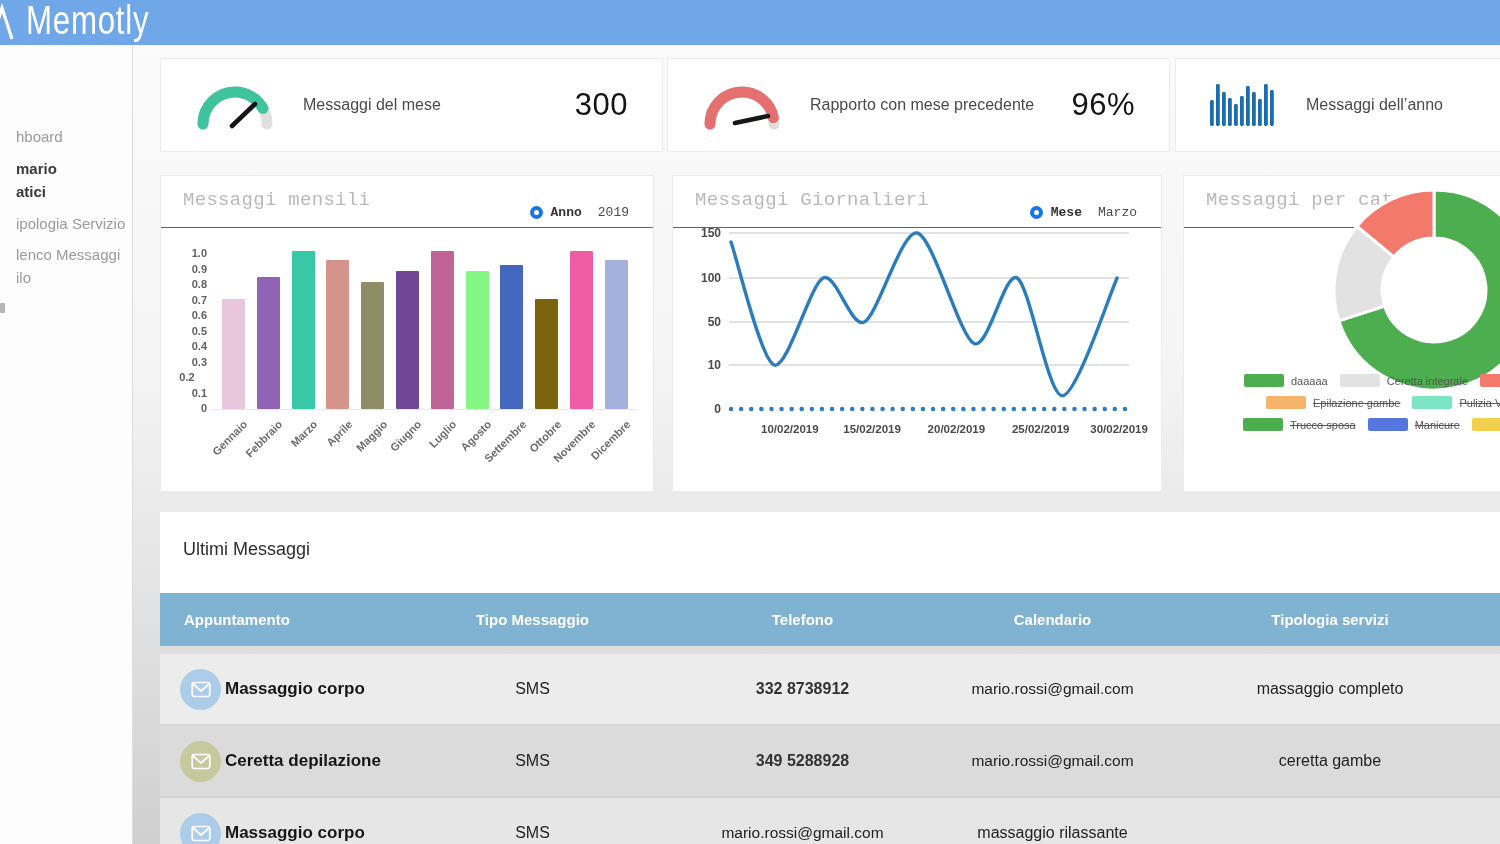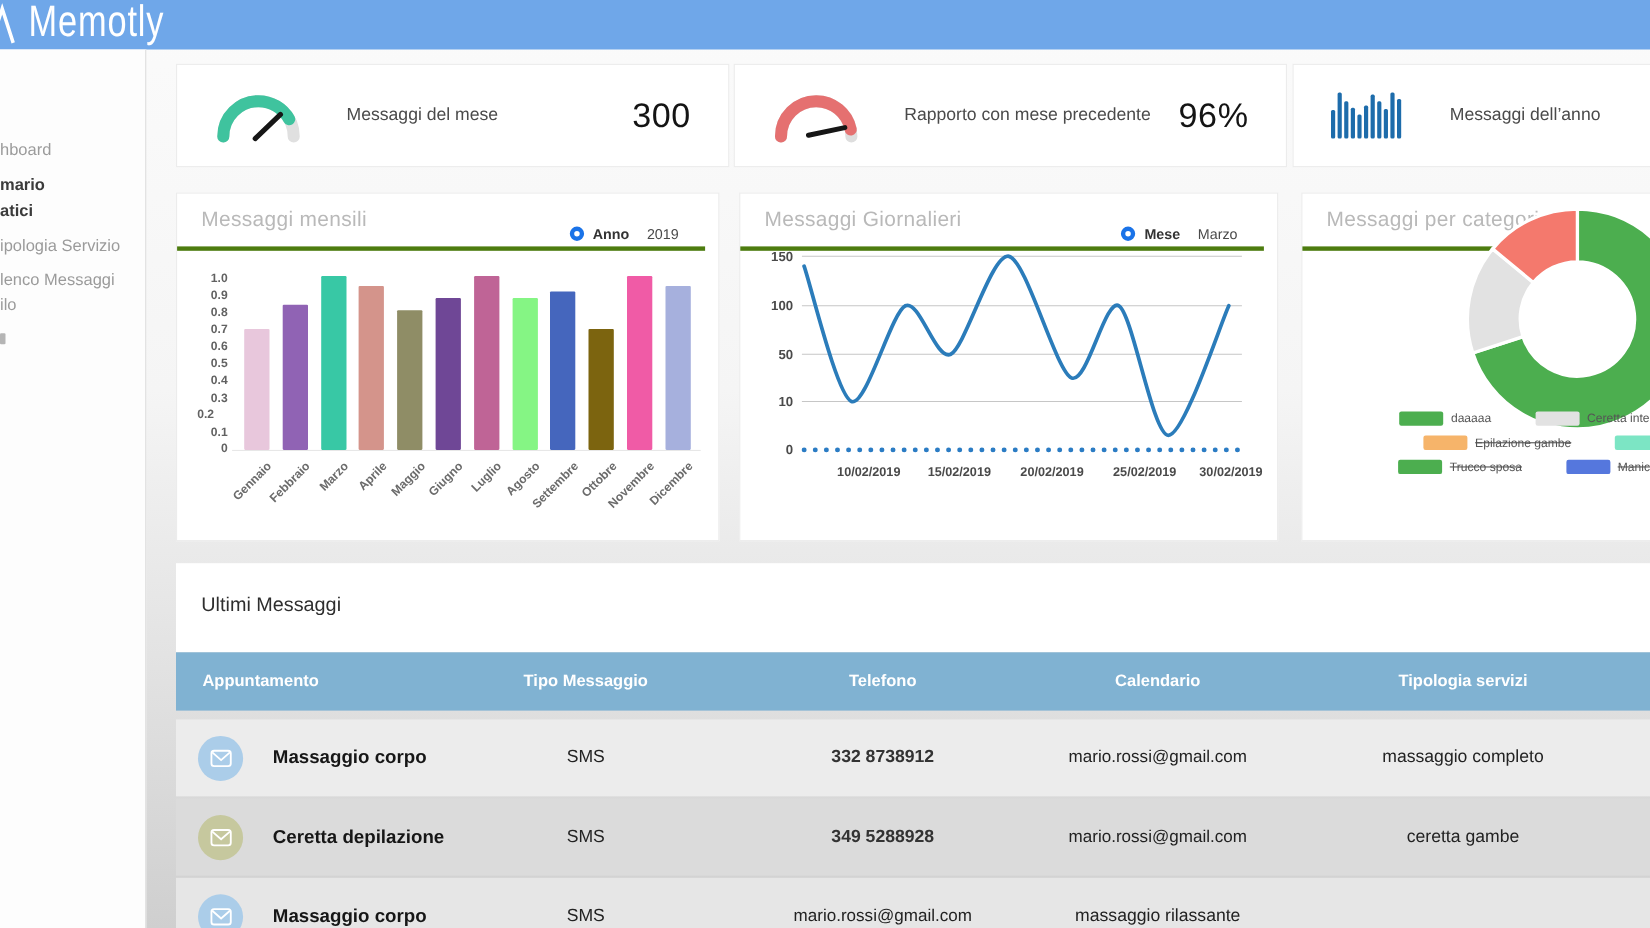--- a/index.html
+++ b/index.html
@@ -10,33 +10,33 @@
 
   
   .topbar { position:absolute; left:0; top:0; width:1500px; height:45px; background:var(--topbar,#6fa7e9); }
   .logo-mark { position:absolute; left:-11px; top:3px; }
   .logo-text { position:absolute; left:26px; top:-2px; color:#fff; font-size:40px; font-weight:300;
                display:inline-block; transform:scaleX(.78); transform-origin:left top; letter-spacing:1px; }
 
   
   .sidebar { position:absolute; left:0; top:45px; width:133px; height:799px; background:#fdfdfd;
              border-right:1px solid #dcdcdc; }
-  .side-item { position:absolute; left:0; white-space:nowrap; font-size:15px; color:#9b9b9b; cursor:pointer; }
+  .side-item { position:absolute; left:0; white-space:nowrap; font-size:15px; color:#9b9b9b; cursor:pointer;padding-left:16px; }
   .side-item.active { color:#3b3b3b; font-weight:600; }
   .side-frag { position:absolute; left:0; top:258px; width:5px; height:10px; background:#b5b5b5; border-radius:1px; }
 
   
   .card { position:absolute; background:#fff; border:1px solid #ececec; }
-  .kpi  { top:58px; height:94px; display:flex; align-items:center;gap:12px; }
+  .kpi  { top:58px; height:94px; display:flex; align-items:center; }
   .kpi .gauge { margin-left:32px; flex:0 0 auto; }
   .kpi-label { font-size:16px; color:#4a4a4a; margin-left:26px; }
   .kpi-value { position:absolute; right:34px; font-size:31px; color:#141414; font-weight:500; letter-spacing:.5px; }
 
   .chart-card { top:175px; height:317px; }
-  .card-head { position:absolute; left:0; top:0; right:12px; height:52px; border-bottom:4px solid #4d7c0f; }
+  .card-head { position:absolute; left:0; top:0; right:0; height:52px; border-bottom:1px solid #4d7c0f;font-family:Liberation Mono, monospace; }
   .card-title { position:absolute; left:22px; top:13px; font-size:19px; color:#b9b9b9; letter-spacing:.3px; }
   .filter { position:absolute; right:24px; top:29px; display:flex; align-items:center; gap:8px; cursor:pointer; }
   .radio { width:13px; height:13px; border-radius:50%; border:4px solid var(--accent,#1a73e8); background:#fff; }
   .filter-label { font-size:13px; color:#333; font-weight:700; }
   .filter-value { font-size:13px; color:#4a4a4a; font-weight:500; margin-left:8px; }
 
   
   .bar { position:absolute; width:23px; border-radius:1px; }
   .bar-baseline { position:absolute; left:50px; right:16px; top:233px; height:1px; background:#e7e7e7; }
   .bar-ytick { position:absolute; width:40px; text-align:right; left:6px; font-size:11px; color:#616161; font-weight:600; }
@@ -46,31 +46,31 @@
   
   .tband { position:absolute; left:160px; top:512px; width:1340px; height:81px; background:#fff; }
   .t-title { position:absolute; left:23px; top:27px; font-size:18px; color:#2e2e2e; font-weight:500; }
   .thead { position:absolute; left:160px; top:593px; width:1340px; height:53px; background:var(--thead,#80b2d2);
            display:grid; grid-template-columns:245px 255px 285px 215px 1fr; align-items:center; }
   .th { color:#fff; font-size:15px; font-weight:600; text-align:center; }
   .th:first-child { text-align:left; padding-left:24px; }
   .trow { position:absolute; left:160px; width:1340px; height:70px;
           display:grid; grid-template-columns:245px 255px 285px 215px 1fr; align-items:center; cursor:pointer; }
   .td { text-align:center; font-size:16px; color:#222; }
-  .td.c1 { display:flex; align-items:center; gap:27px; padding-left:20px; text-align:left; }
+  .td.c1 { display:flex; align-items:center; gap:4px; padding-left:20px; text-align:left; }
   .appt-name { font-size:17px; font-weight:700; color:#161616; }
   .td.phone { font-weight:600; color:#333; }
   .td.mail { font-size:15.5px; }
   .avatar { width:41px; height:41px; border-radius:50%; display:flex; align-items:center; justify-content:center; flex:0 0 auto; }
   .ic-blue { background:#abcde9; }
   .ic-olive { background:#c6c89e; }
 
   
   .legend-row { position:absolute; display:flex; align-items:center; white-space:nowrap; }
-  .legend-item { display:flex; align-items:center; margin-right:12px; cursor:pointer;margin-left:28px; }
+  .legend-item { display:flex; align-items:center; margin-right:12px; cursor:pointer; }
   .legend-swatch { width:40px; height:13px; border-radius:2px; margin-right:7px; flex:0 0 auto; }
   .legend-label { font-size:11px; color:#555; }
   .legend-label.struck { text-decoration:line-through; }
 </style>
 </head>
 <body>
 
 <div id="app">
 
   <header class="topbar">

